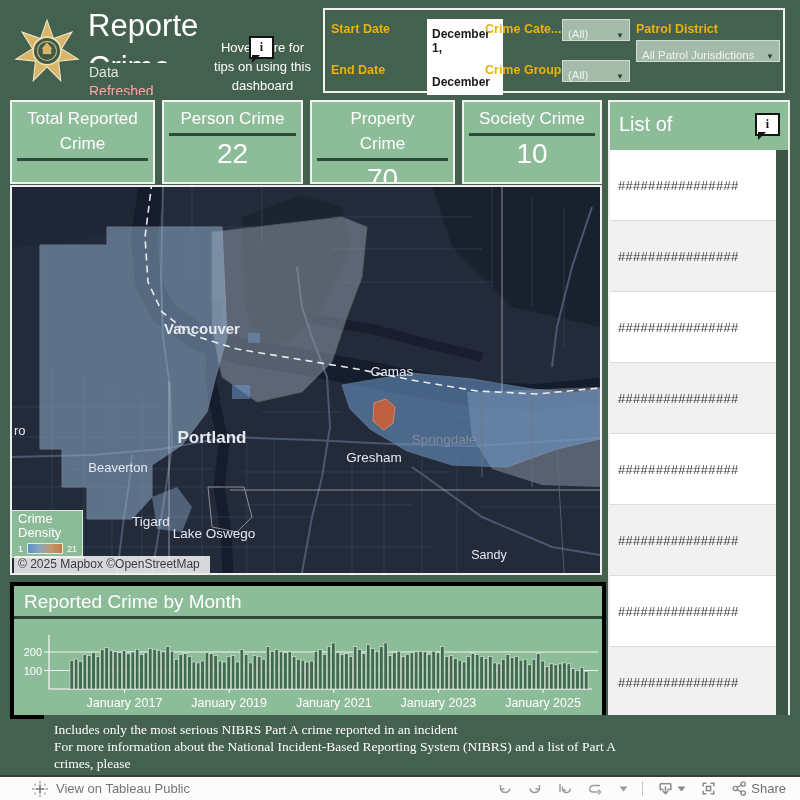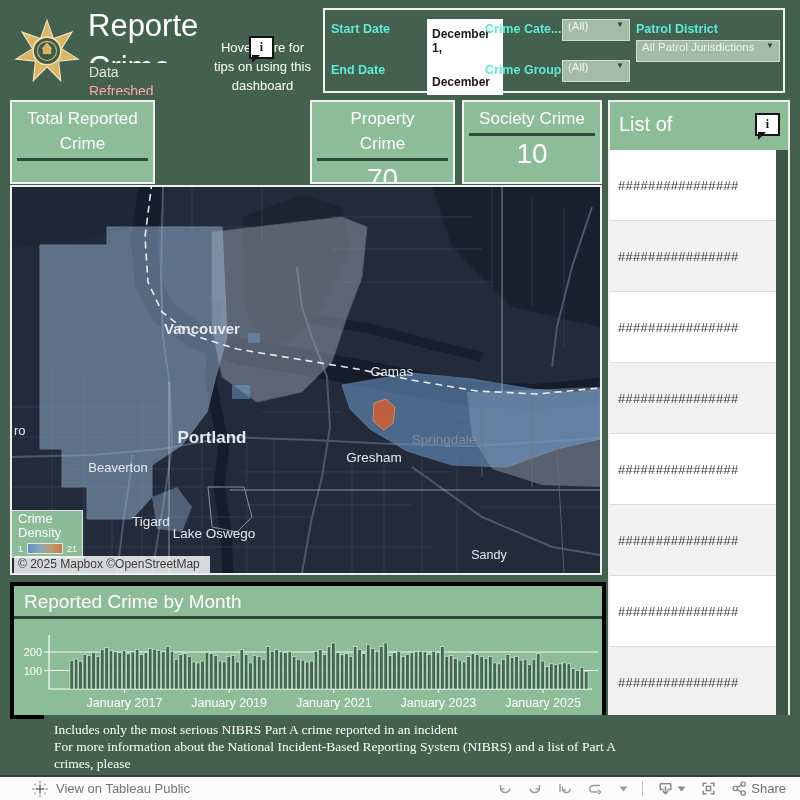--- a/index.html
+++ b/index.html
@@ -14,24 +14,24 @@
   .data-refreshed2{position:absolute;left:89px;top:83px;font-size:14px;color:#fca5a5;text-decoration:underline;}
   .hover-tip{position:absolute;left:200px;top:38px;width:125px;text-align:center;font-size:13px;line-height:19px;color:#fff;}
   .tipicon{position:absolute;width:21px;height:19px;background:#fff;border:2px solid #141414;color:#141414;
     font:700 12px "Liberation Serif",serif;display:flex;align-items:center;justify-content:center;z-index:5;}
   .tipicon::after{content:"";position:absolute;left:1px;bottom:-6px;border:4px solid transparent;border-top-color:#141414;border-left-color:#141414;}
   .tip-header{left:249px;top:36px;}
   .tip-list{right:8px;top:11px;}
 
   
   .filters{position:absolute;left:323px;top:8px;width:458px;height:81px;border:2px solid #f2f2f2;background:#44604f;}
-  .flabel{position:absolute;color:#5eead4;font-size:12.5px;font-weight:700;white-space:nowrap;}
+  .flabel{position:absolute;color:#eab308;font-size:12.5px;font-weight:700;white-space:nowrap;}
   .finput{position:absolute;background:#fff;color:#1a1a1a;font-size:12px;font-weight:600;border:none;padding:12px 5px;height:20px;width:66px;font-family:"Liberation Sans",sans-serif;margin-left:23px;}
   .fselect{position:absolute;background:#a4bba9;border:1px solid #cfdccf;height:20px;color:#eef3ee;font-size:11.5px;
-    display:flex;align-items:flex-start;padding:0 5px;white-space:nowrap;overflow:hidden;}
+    display:flex;align-items:flex-end;padding:0 5px;white-space:nowrap;overflow:hidden;}
   .fselect .car{margin-left:auto;color:#2e4034;font-size:8px;padding-left:4px;}
 
   
   .kpi-card{position:absolute;top:100px;height:76px;background:#8dbc98;border:2px solid #f2f2f2;overflow:hidden;text-align:center;color:#fff;padding-top:4px;}
   .kpi-title{font-size:17px;line-height:25px;font-weight:400;}
   .kpi-rule{height:3px;background:#2d4a3a;margin:2px 5px;}
   .kpi-value{font-size:28px;line-height:31px;font-weight:400;}
 
   
   .map-panel{position:absolute;left:10px;top:185px;width:588px;height:386px;border:2px solid #efefef;background:#232b3b;overflow:hidden;}
@@ -119,20 +119,25 @@
         <span>(All)</span>
         <span class="car">▼</span>
       </div>
     </div>
   </div>
 
   <div class="kpi-card" style="left:10px;width:141px;">
     <div class="kpi-title">Total Reported Crime</div>
     <div class="kpi-rule"></div>
     <div class="kpi-value"></div>
+  </div>
+  <div class="kpi-card" style="left:162px;width:137px;">
+    <div class="kpi-title">Person Crime</div>
+    <div class="kpi-rule"></div>
+    <div class="kpi-value">22</div>
   </div>
   <div class="kpi-card" style="left:310px;width:141px;">
     <div class="kpi-title" style="padding:0 18px;">Property Crime</div>
     <div class="kpi-rule"></div>
     <div class="kpi-value">70</div>
   </div>
   <div class="kpi-card" style="left:462px;width:136px;">
     <div class="kpi-title">Society Crime</div>
     <div class="kpi-rule"></div>
     <div class="kpi-value">10</div>

